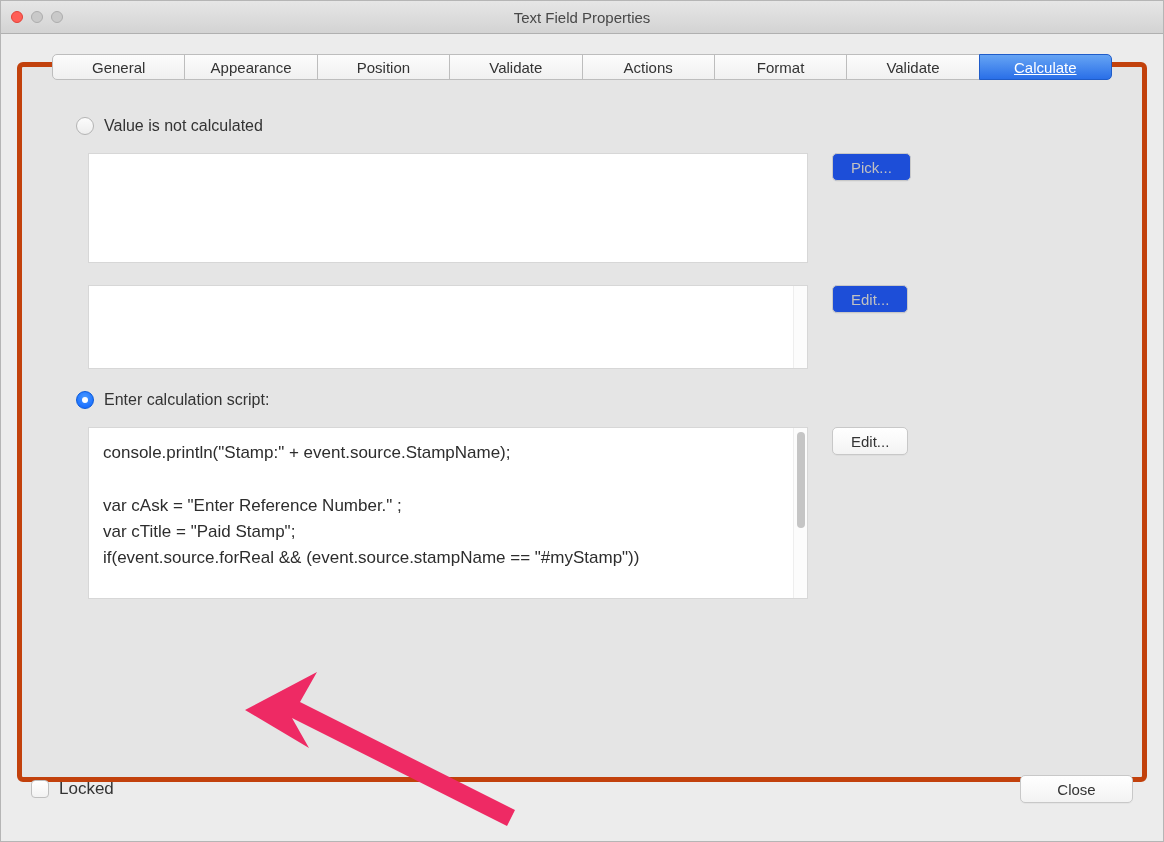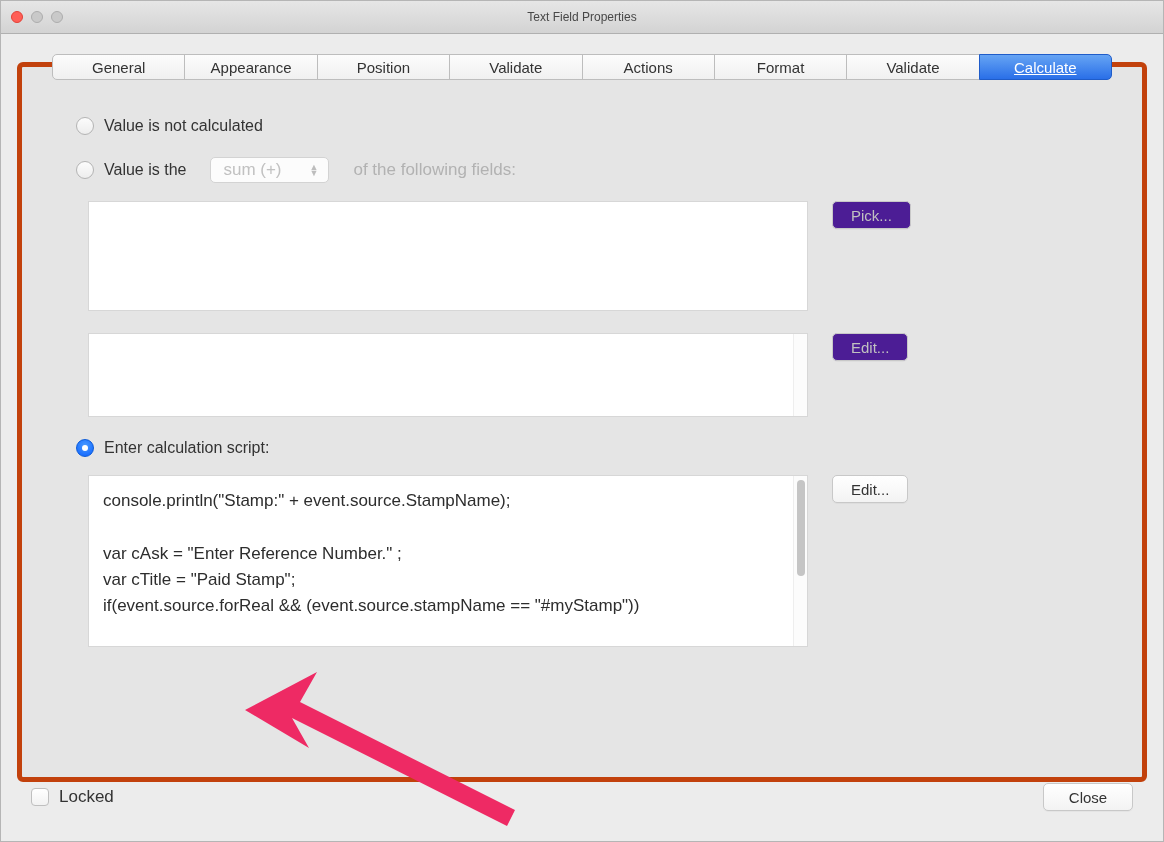--- a/index.html
+++ b/index.html
@@ -42,21 +42,21 @@
       height: 12px;
       border-radius: 50%;
     }
     .tl-close { background: #ff5f57; border: 0.5px solid #e24238; }
     .tl-min { background: #c9c9c9; border: 0.5px solid #adadad; }
     .tl-zoom { background: #c9c9c9; border: 0.5px solid #adadad; }
     .window-title {
       position: absolute;
       left: 0; right: 0;
       text-align: center;
-      font-size: 12px;
+      font-size: 15px;
       color: #484848;
       pointer-events: none;
     }
     .content {
       flex: 1;
       padding: 28px 16px 16px 16px;
       position: relative;
     }
     .tab-panel {
       background: #e5e5e5;
@@ -177,21 +177,21 @@
       border-radius: 5px;
       background: linear-gradient(to bottom, #ffffff, #f3f3f3);
       font-size: 15px;
       color: #333;
       display: inline-flex;
       align-items: center;
       box-shadow: 0 1px 0 rgba(0,0,0,0.03);
     }
     .btn.disabled {
       color: #c1c1c1;
-      background: #4c1d95;
+      background: #1d4ed8;
     }
     .script-row {
       margin-left: 12px;
       margin-top: 8px;
       display: flex;
       gap: 24px;
       align-items: flex-start;
     }
     .script-box {
       flex: 0 0 720px;
@@ -232,40 +232,40 @@
       border-left: 1px solid #eee;
     }
     .annotation-arrow {
       position: absolute;
       left: 244px;
       top: 638px;
       pointer-events: none;
     }
     .bottom-bar {
       position: absolute;
-      left: 0; right: 0; bottom: 8px;
+      left: 0; right: 0; bottom: 16px;
       height: 62px;
       display: flex;
       align-items: center;
       justify-content: space-between;
       padding: 0 30px 10px 30px;
     }
     .checkbox {
       width: 18px;
       height: 18px;
       border-radius: 4px;
       border: 1px solid #bfbfbf;
       background: linear-gradient(to bottom, #ffffff, #f2f2f2);
       display: inline-block;
       vertical-align: middle;
       margin-right: 10px;
     }
     .locked-wrap { display: flex; align-items: center; font-size: 17px; color: #333; }
     .close-btn {
-      width: 90px;
+      width: 113px;
       text-align: center;
       justify-content: center;
     }
   </style>
 </head>
 <body>
 
 <div class="window">
 
   <div class="titlebar">
@@ -292,32 +292,20 @@
         <div class="tab active">Calculate</div>
       </div>
 
       <div class="panel-body">
 
         <div class="radio-row">
           <span class="radio"></span>
           <span class="radio-label">Value is not calculated</span>
         </div>
 
-        <div class="radio-row" style="margin-top:22px;">
-          <span class="radio"></span>
-          <span class="radio-label">Value is the</span>
-          <span class="select">
-            <span>sum (+)</span>
-            <span class="stepper">
-              <span>▲</span>
-                <span>▼</span>
-            </span>
-          </span>
-          <span class="inline-suffix">of the following fields:</span>
-        </div>
 
         <div class="fields-box">
           <div class="listbox"></div>
           <span class="btn disabled">Pick...</span>
         </div>
 
 
         <div class="fields-box" style="margin-bottom:22px;">
           <div class="listbox short" style="display:flex;">
             <div style="flex:1;"></div>

